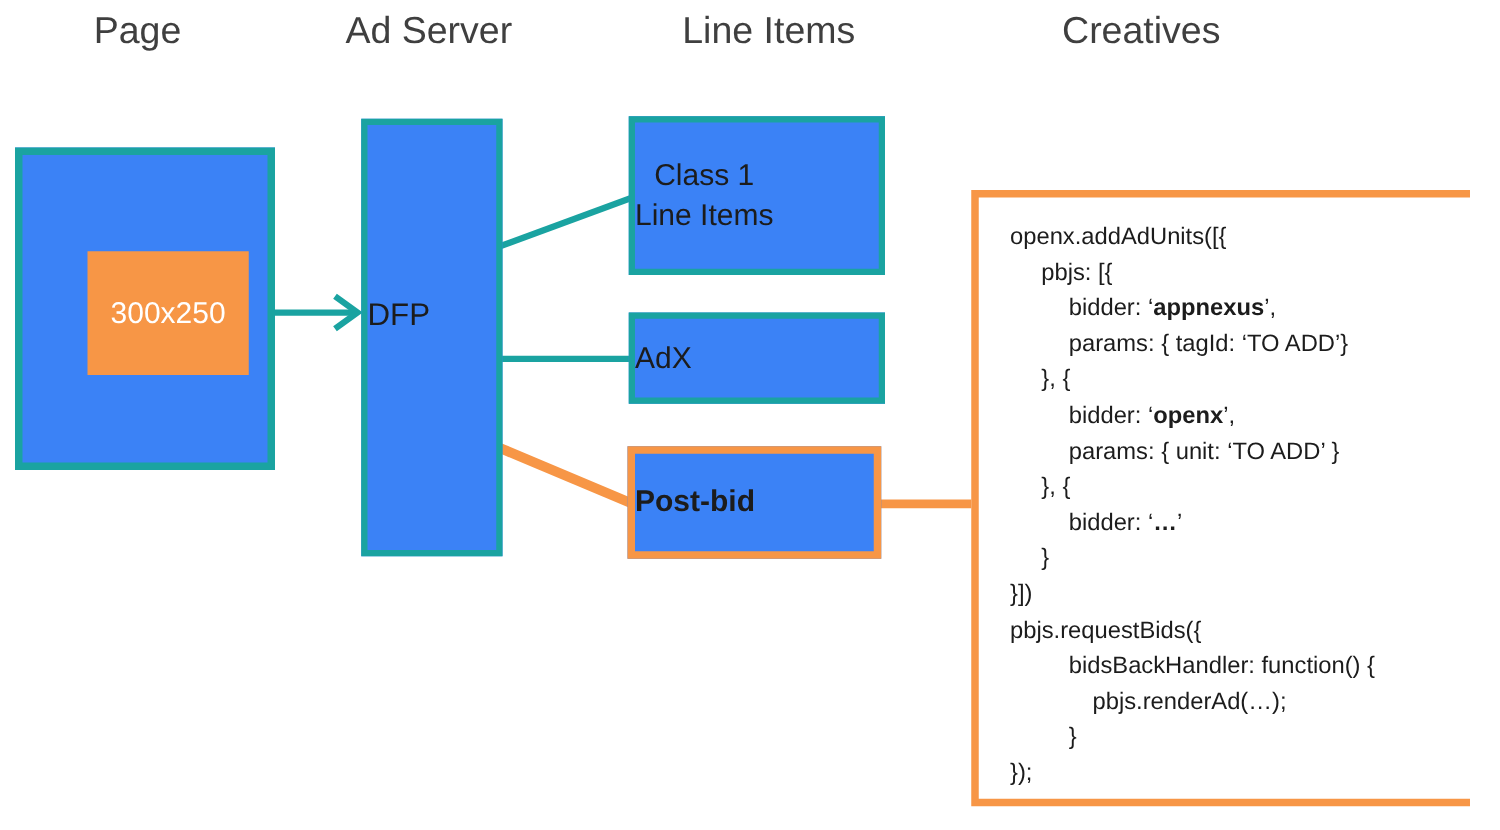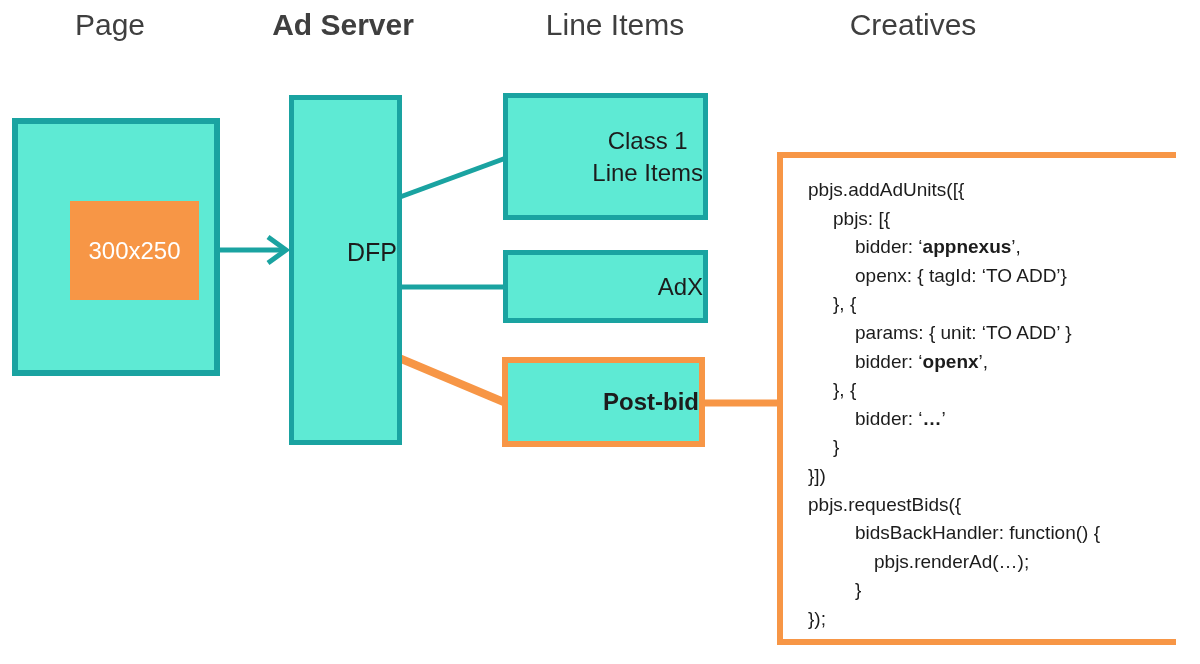--- a/index.html
+++ b/index.html
@@ -33,30 +33,30 @@
   .col-header {
     position: absolute;
     top: 8px;
     transform: translateX(-50%);
     font-size: 30px;
     color: var(--header_text);
     white-space: nowrap;
     z-index: 2;
   }
   #hdr-page      { left: 110px; }
-  #hdr-adserver  { left: 343px; font-weight: bold; }
+  #hdr-adserver  { left: 343px; }
   #hdr-lineitems { left: 615px; }
   #hdr-creatives { left: 913px; }
 
   .box {
     position: absolute;
-    background: #5eead4;
+    background: #3b82f6;
     display: flex;
     align-items: center;
-    justify-content: flex-end;
+    justify-content: flex-start;
     text-align: center;
     color: var(--code_text);
     z-index: 2;
   }
   .teal-border   { border: 5px solid var(--teal); }
   .orange-border { border: 6px solid var(--orange); }
 
   .page-box {
     left: 12px; top: 118px;
     width: 208px; height: 258px;
@@ -155,27 +155,27 @@
   <div class="box teal-border adx-box">
     <span>AdX</span>
   </div>
 
   <div class="box orange-border postbid-box">
     <span>Post-bid</span>
   </div>
 
   <div class="code-box">
     <div>
-        <div class="code-line" style="padding-left: 0px;"><span>pbjs.addAdUnits([{</span></div>
+        <div class="code-line" style="padding-left: 0px;"><span>openx.addAdUnits([{</span></div>
         <div class="code-line" style="padding-left: 25px;"><span>pbjs: [{</span></div>
         <div class="code-line" style="padding-left: 47px;"><span>bidder: ‘</span><span class="bold">appnexus</span><span>’,</span></div>
-        <div class="code-line" style="padding-left: 47px;"><span>openx: { tagId: ‘TO ADD’}</span></div>
+        <div class="code-line" style="padding-left: 47px;"><span>params: { tagId: ‘TO ADD’}</span></div>
         <div class="code-line" style="padding-left: 25px;"><span>}, {</span></div>
+        <div class="code-line" style="padding-left: 47px;"><span>bidder: ‘</span><span class="bold">openx</span><span>’,</span></div>
         <div class="code-line" style="padding-left: 47px;"><span>params: { unit: ‘TO ADD’ }</span></div>
-        <div class="code-line" style="padding-left: 47px;"><span>bidder: ‘</span><span class="bold">openx</span><span>’,</span></div>
         <div class="code-line" style="padding-left: 25px;"><span>}, {</span></div>
         <div class="code-line" style="padding-left: 47px;"><span>bidder: ‘</span><span class="bold">…</span><span>’</span></div>
         <div class="code-line" style="padding-left: 25px;"><span>}</span></div>
         <div class="code-line" style="padding-left: 0px;"><span>}])</span></div>
         <div class="code-line" style="padding-left: 0px;"><span>pbjs.requestBids({</span></div>
         <div class="code-line" style="padding-left: 47px;"><span>bidsBackHandler: function() {</span></div>
         <div class="code-line" style="padding-left: 66px;"><span>pbjs.renderAd(…);</span></div>
         <div class="code-line" style="padding-left: 47px;"><span>}</span></div>
         <div class="code-line" style="padding-left: 0px;"><span>});</span></div>
       </div>

